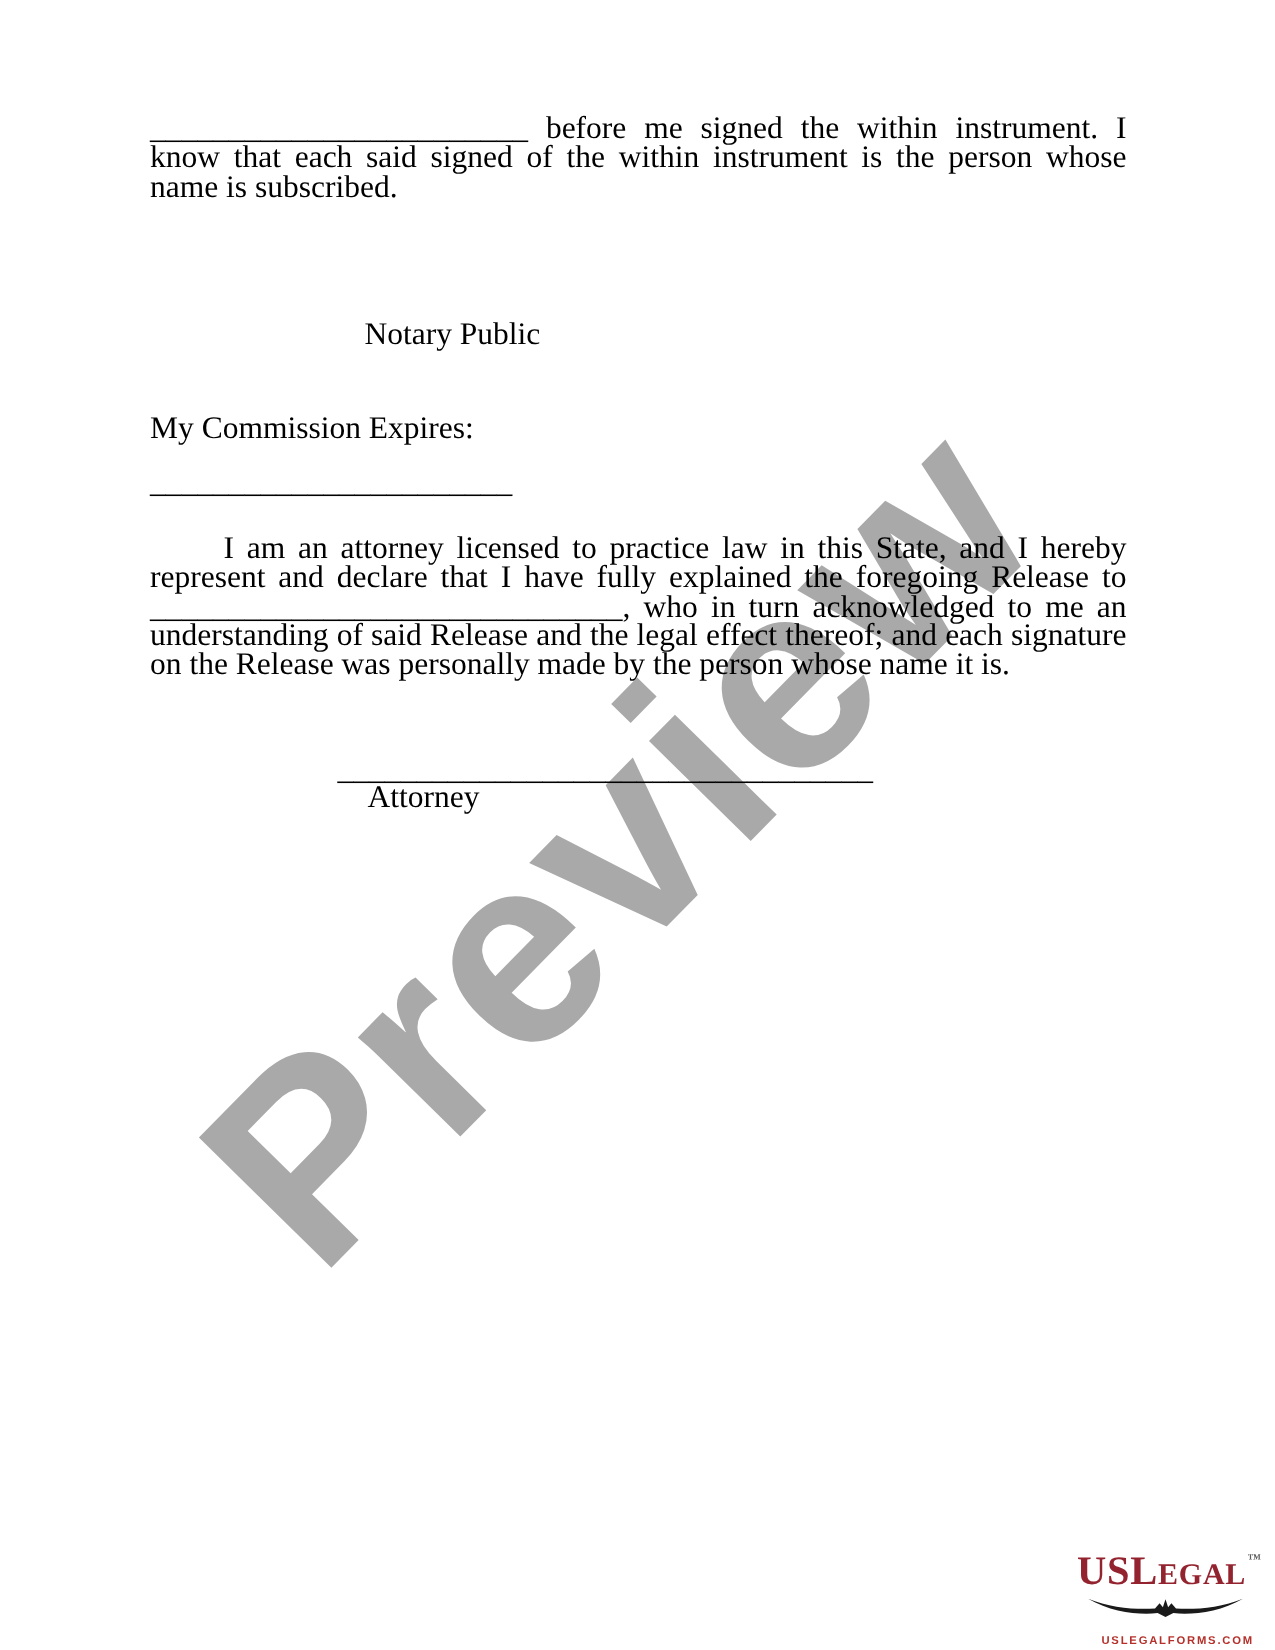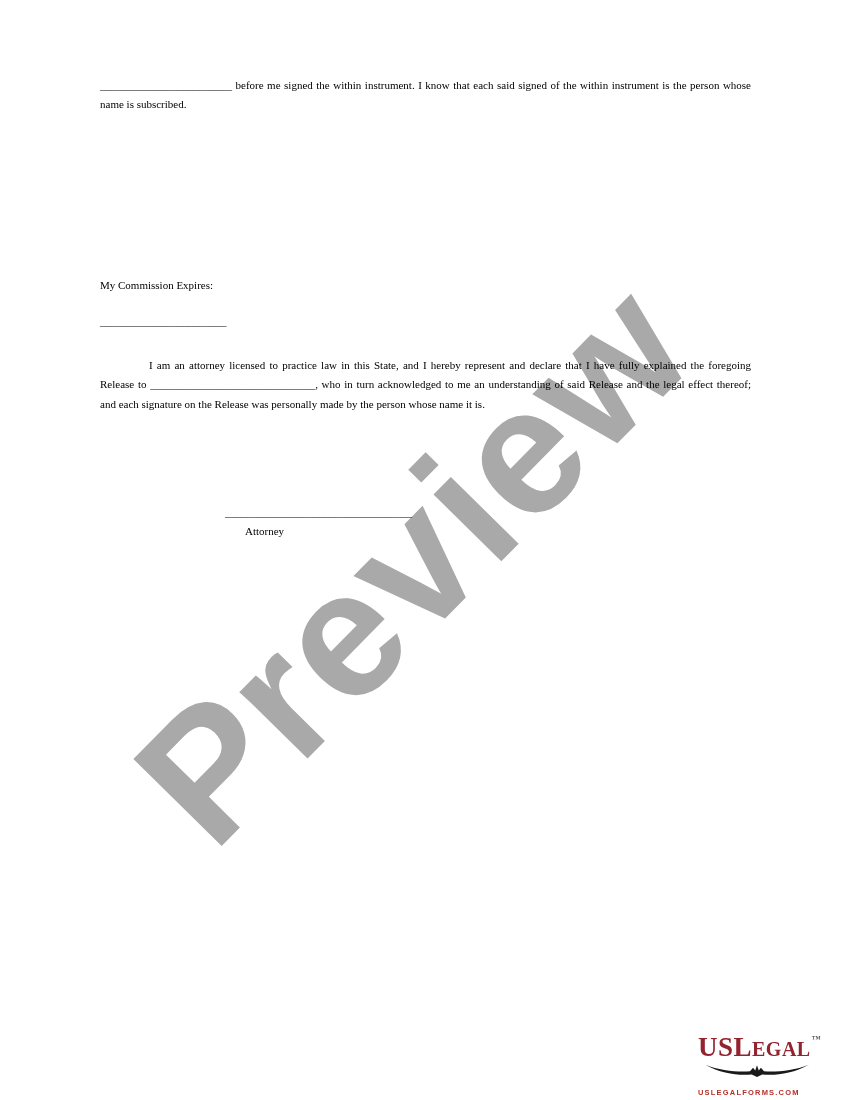--- a/index.html
+++ b/index.html
@@ -25,21 +25,21 @@
     letter-spacing: 2px;
     color: #a9a9a9;
     white-space: nowrap;
     z-index: 0;
     user-select: none;
   }
   
   .doc-text {
     position: absolute;
     z-index: 1;
-    font-size: 11px;
+    font-size: 21px;
     line-height: 19.3px;
   }
   .para {
     left: 100px;
     width: 651px;
     text-align: justify;
   }
   .indent { text-indent: 49px; }
   .p1 { top: 76px; }
   .p2 { top: 135px; }
@@ -47,25 +47,25 @@
   .commission-label { top: 276px; left: 100px; }
   .commission-blank { top: 312px; left: 100px; font-style: italic; }
   .p3 { top: 356px; }
   .sigblock-attorney { top: 503px; left: 225px; }
   .siglabel { display: block; }
   .sigblock-notary .siglabel { margin-left: 16px; }
   .sigblock-attorney .siglabel { margin-left: 20px; }
   
   .logo {
     position: absolute;
-    left: 698px;
+    left: 718px;
     top: 1026px;
     width: 118px;
     z-index: 1;
-    text-align: left;
+    text-align: right;
   }
   .wordmark {
     font-family: "Liberation Serif", "DejaVu Serif", serif;
     font-weight: bold;
     color: #93242f;
     line-height: 26px;
     white-space: nowrap;
   }
   .wm-large { font-size: 27px; letter-spacing: 0.5px; }
   .wm-small { font-size: 20px; letter-spacing: 0.5px; }
@@ -91,20 +91,21 @@
 <body>
 
 <div class="page">
 
   <div class="watermark">Preview</div>
 
   <p class="doc-text para p1"><span>________________________</span><span> before me signed the within instrument.  I know that each said signed of the within instrument is the person whose name is subscribed.</span></p>
 
 
   <div class="doc-text sigblock-notary">
+    <span class="siglabel">Notary Public</span>
   </div>
 
   <p class="doc-text commission-label">My Commission Expires:</p>
 
   <p class="doc-text commission-blank">_______________________</p>
 
   <p class="doc-text para indent p3"><span>I am an attorney licensed to practice law in this State, and I hereby represent and declare that I have fully explained the foregoing Release to </span><span>______________________________</span><span>, who in turn acknowledged to me an understanding of said Release and the legal effect thereof; and each signature on the Release was personally made by the person whose name it is.</span></p>
 
   <div class="doc-text sigblock-attorney">
     <span class="sigline">__________________________________</span>

